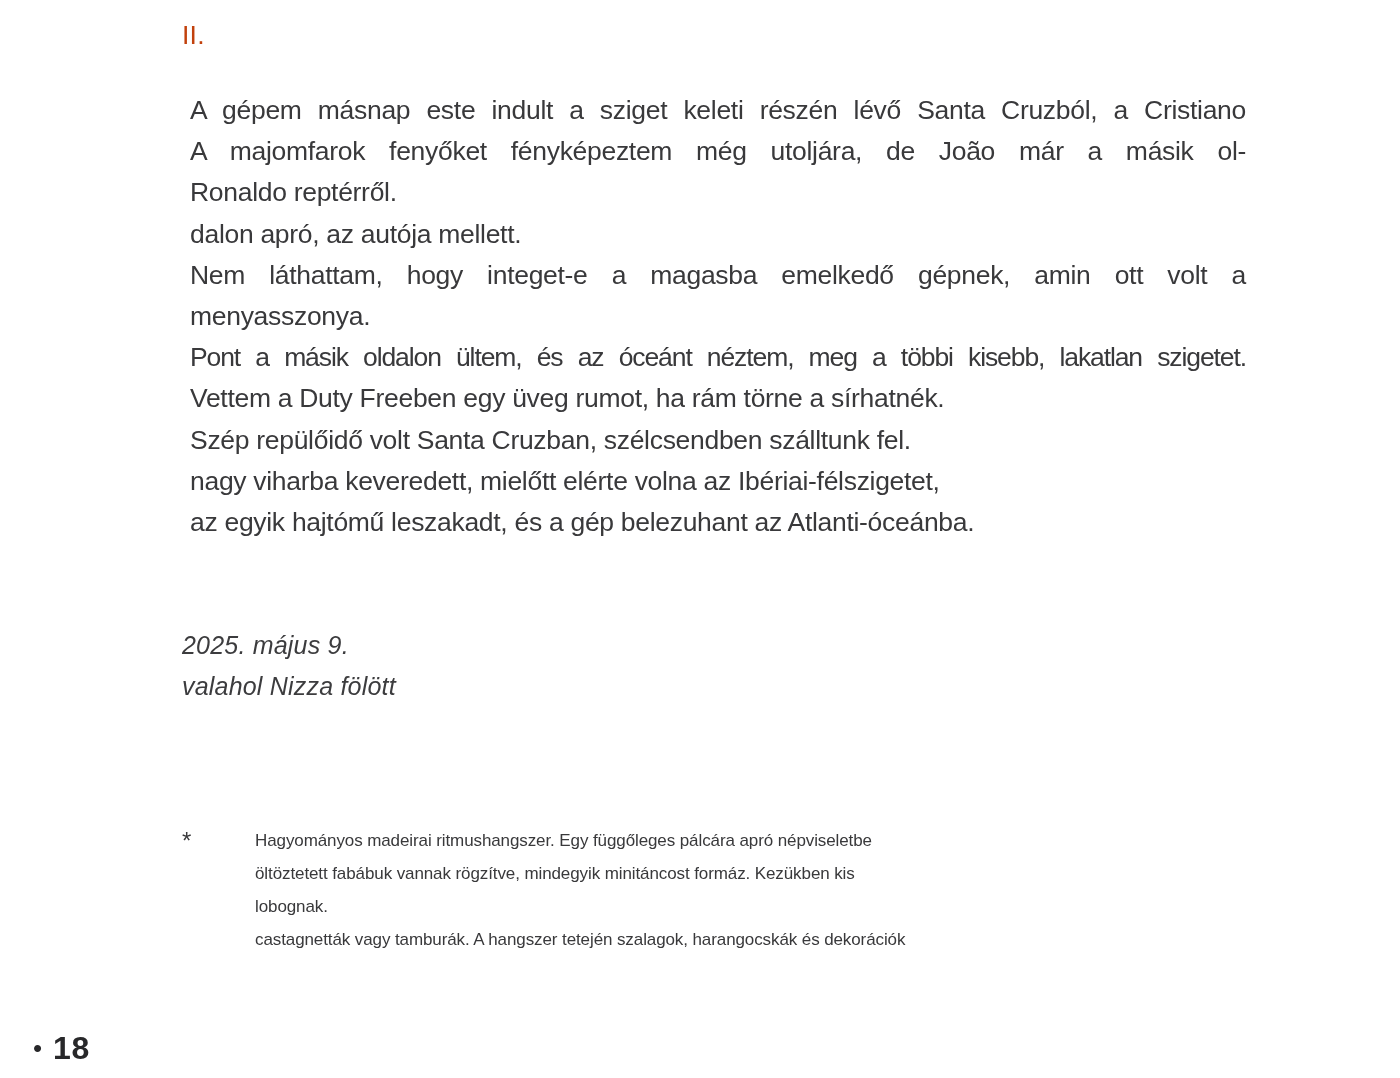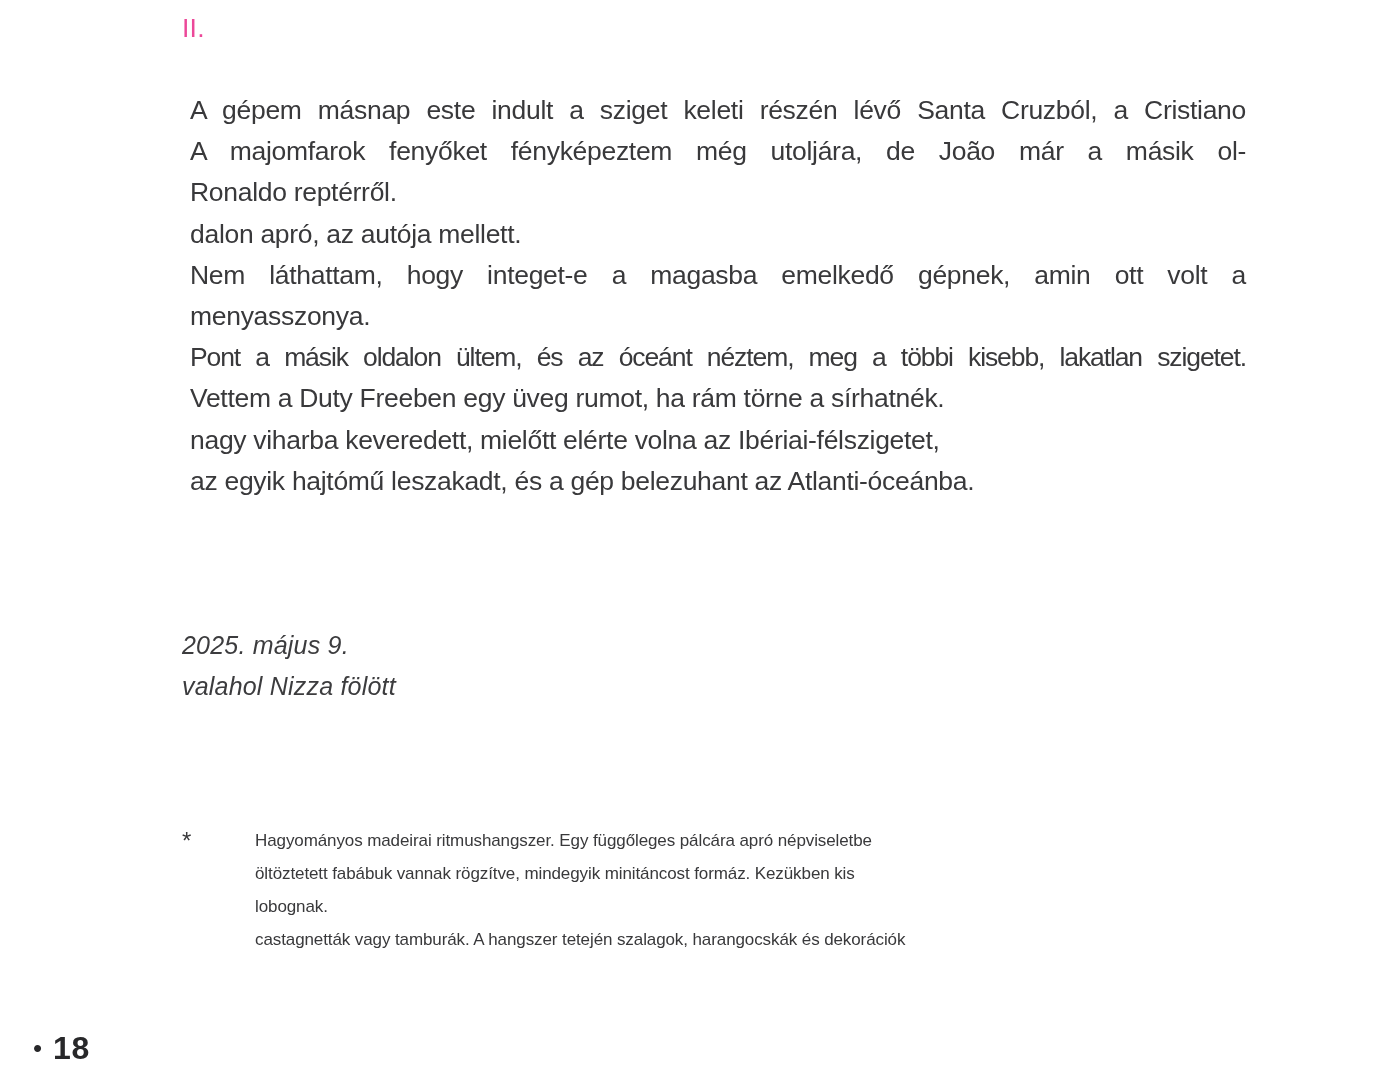--- a/index.html
+++ b/index.html
@@ -14,25 +14,25 @@
     background: #ffffff;
     overflow: hidden;
     font-family: "Liberation Sans", sans-serif;
     color: #39393b;
   }
 
   
   .section-heading {
     position: absolute;
     left: 182px;
-    top: 8px;
+    top: 15px;
     font-size: 26.5px;
     line-height: 41.2px;
     letter-spacing: 0.2px;
-    color: #ec4899;
+    color: #c2410c;
   }
 
   
   .body-column {
     position: absolute;
     left: 190px;
     top: 90px;
     width: 1056px;
   }
   .body-line {
@@ -121,20 +121,21 @@
 
   <div class="body-column">
     <div class="body-line j">A gépem másnap este indult a sziget keleti részén lévő Santa Cruzból, a Cristiano</div>
     <div class="body-line j">A majomfarok fenyőket fényképeztem még utoljára, de João már a másik ol-</div>
     <div class="body-line">Ronaldo reptérről.</div>
     <div class="body-line">dalon apró, az autója mellett.</div>
     <div class="body-line j">Nem láthattam, hogy integet-e a magasba emelkedő gépnek, amin ott volt a</div>
     <div class="body-line">menyasszonya.</div>
     <div class="body-line j tight">Pont a másik oldalon ültem, és az óceánt néztem, meg a többi kisebb, lakatlan szigetet.</div>
     <div class="body-line">Vettem a Duty Freeben egy üveg rumot, ha rám törne a sírhatnék.</div>
+    <div class="body-line">Szép repülőidő volt Santa Cruzban, szélcsendben szálltunk fel.</div>
     <div class="body-line">nagy viharba keveredett, mielőtt elérte volna az Ibériai-félszigetet,</div>
     <div class="body-line">az egyik hajtómű leszakadt, és a gép belezuhant az Atlanti-óceánba.</div>
   </div>
 
   <div class="date-block">
     <div class="date-line">2025. május 9.</div>
     <div class="date-line">valahol Nizza fölött</div>
   </div>
 
   <div class="footnote">

